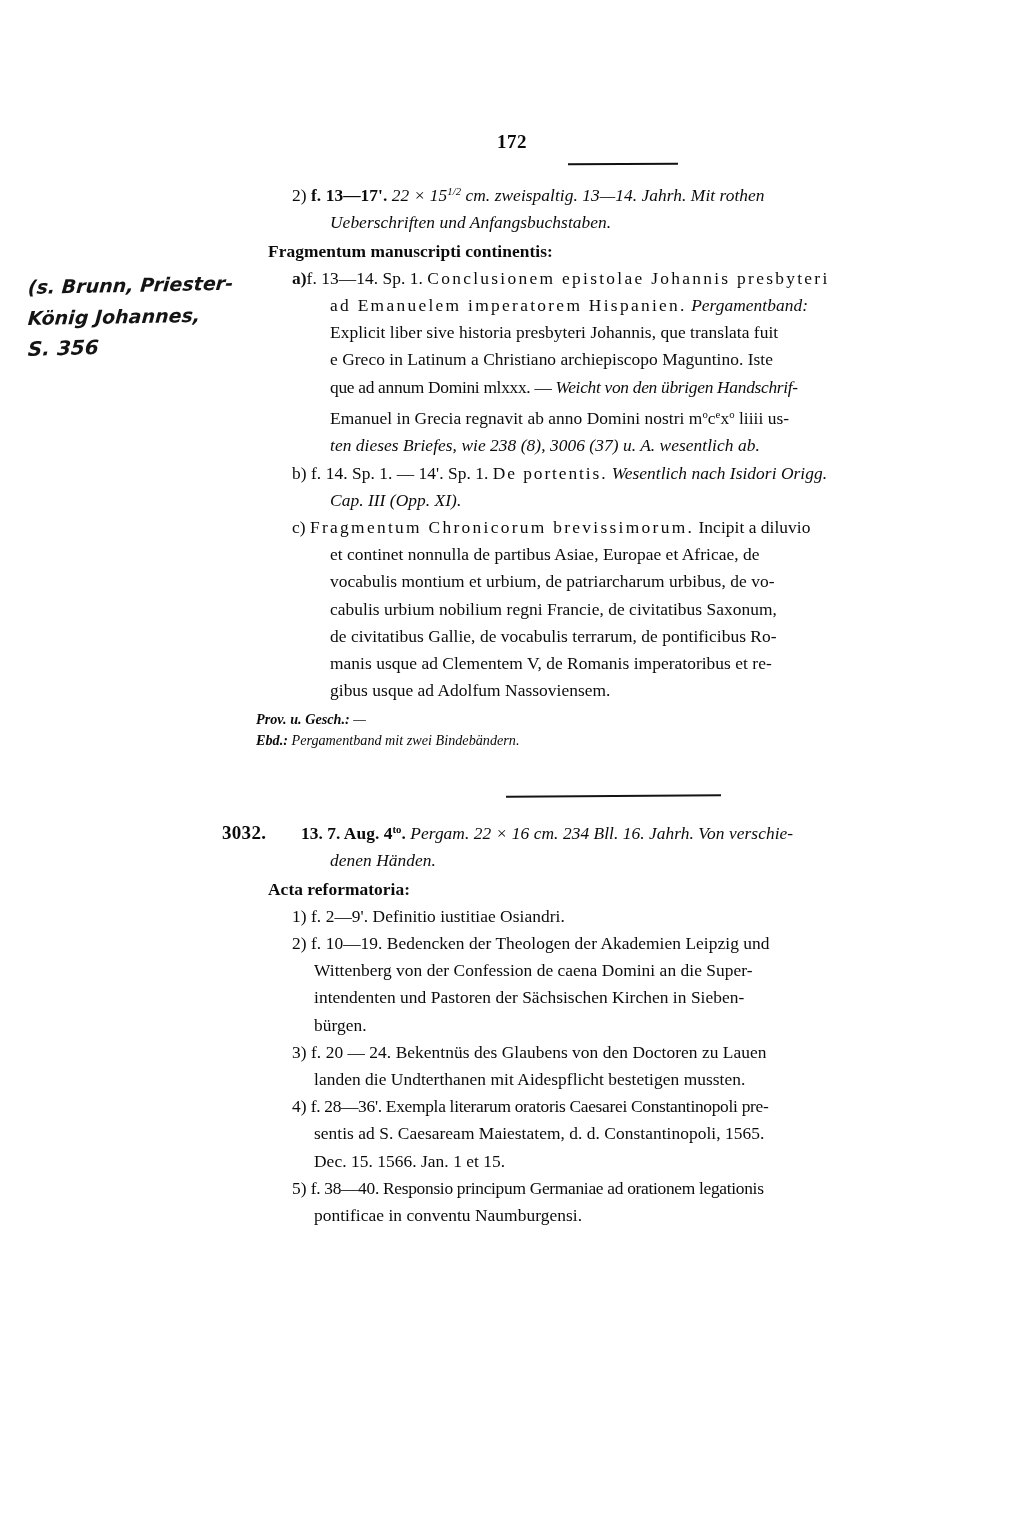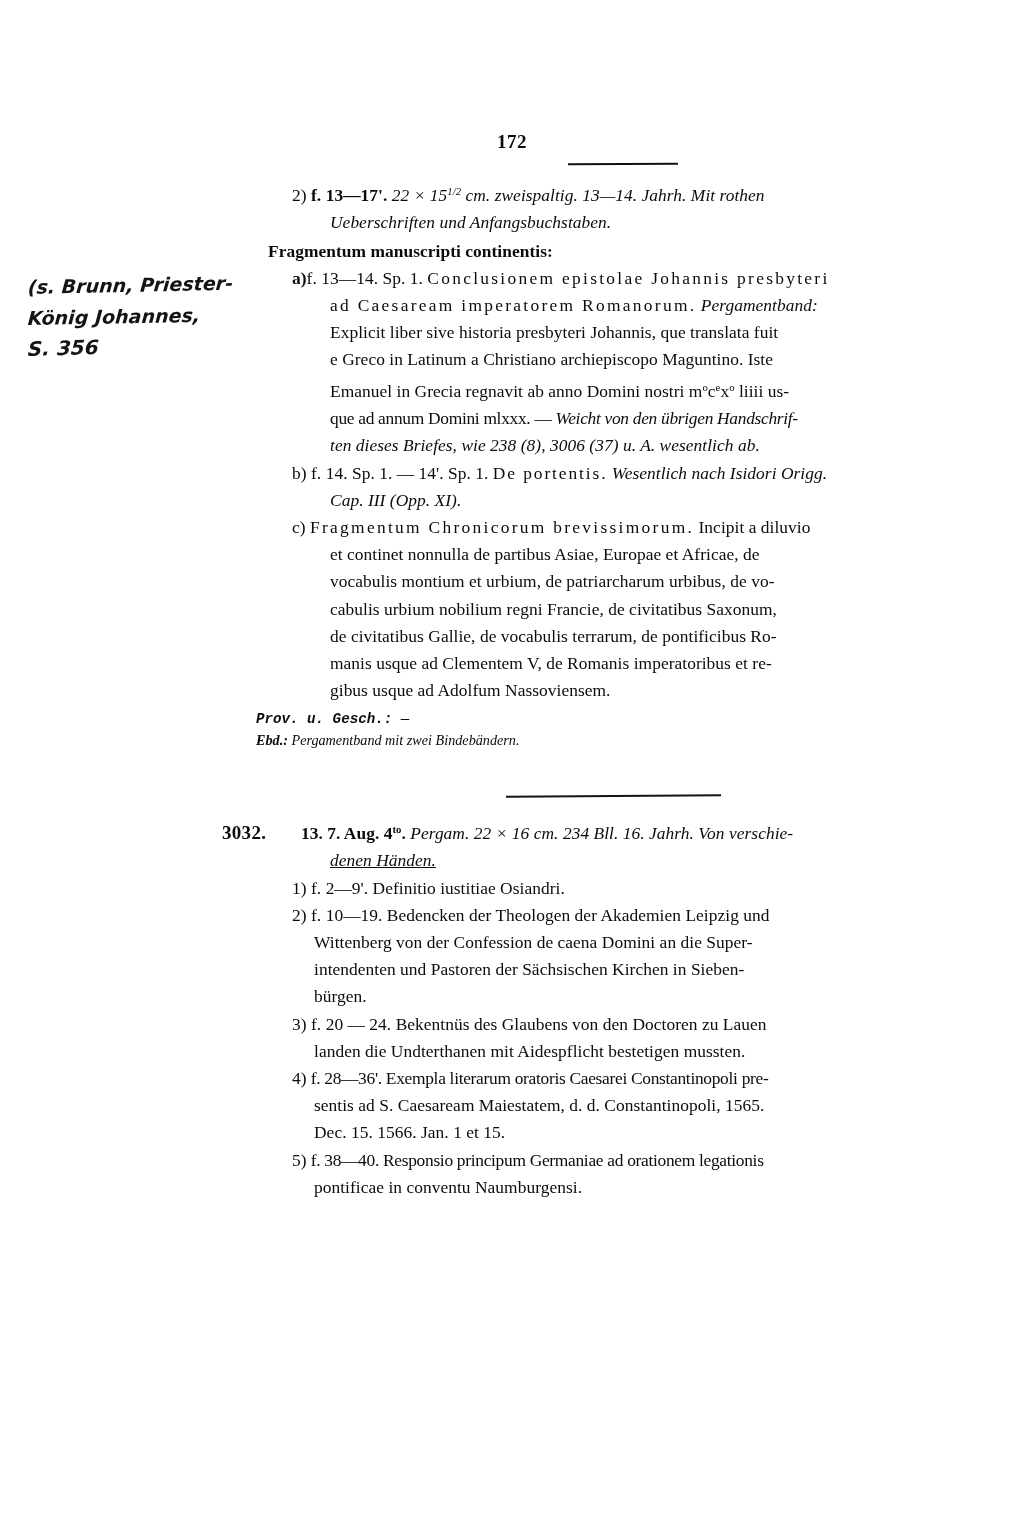--- a/index.html
+++ b/index.html
@@ -178,62 +178,63 @@
       <span class="body ln">&nbsp;<span class="b">f. 13—17'.</span><span class="i"> <span>22 × 15</span><span class="sup">1/2</span> <span>cm. zweispaltig. 13—14. Jahrh. Mit rothen</span></span></span>
     </div>
     <div class="ln ind-2 i">Ueberschriften und Anfangsbuchstaben.</div>
 
     <div class="ln b" style="margin-top:1px;">Fragmentum manuscripti continentis:</div>
 
     <div class="row ind-1">
       <span class="mark ln b">a)</span>
       <span class="body ln"><span>f. 13—14. Sp. 1.</span> <span class="sp">Conclusionem epistolae Johannis presbyteri</span></span>
     </div>
-    <div class="ln ind-2"><span class="sp">ad Caesaream imperatorem Romanorum.</span> <span class="i">Pergamentband:</span></div>
+    <div class="ln ind-2"><span class="sp">ad Emanuelem imperatorem Hispanien.</span> <span class="i">Pergamentband:</span></div>
     <div class="ln ind-2">Explicit liber sive historia presbyteri Johannis, que translata fuit</div>
     <div class="ln ind-2">e Greco in Latinum a Christiano archiepiscopo Maguntino. Iste</div>
+    <div class="ln ind-2 tight"><span>que ad annum Domini mlxxx. —</span><span class="i"> <span>Weicht von den übrigen Handschrif-</span></span></div>
     <div class="ln ind-2"><span>Emanuel in Grecia regnavit ab anno Domini nostri m</span><span class="sup">o</span><span>c</span><span class="sup">e</span><span>x</span><span class="sup">o</span><span> liiii us-</span></div>
-    <div class="ln ind-2 tight"><span>que ad annum Domini mlxxx. —</span><span class="i"> <span>Weicht von den übrigen Handschrif-</span></span></div>
     <div class="ln ind-2 i">ten dieses Briefes, wie 238 (8), 3006 (37) u. A. wesentlich ab.</div>
 
     <div class="row ind-1">
       <span class="mark ln">b)</span>
       <span class="body ln">&nbsp;<span>f. 14. Sp. 1. — 14'. Sp. 1.</span> <span class="sp2">De portentis.</span> <span class="i">Wesentlich nach Isidori Origg.</span></span>
     </div>
     <div class="ln ind-2 i">Cap. III (Opp. XI).</div>
 
     <div class="row ind-1">
       <span class="mark ln">c)</span>
       <span class="body ln">&nbsp;<span class="sp">Fragmentum Chronicorum brevissimorum.</span> <span>Incipit a diluvio</span></span>
     </div>
     <div class="ln ind-2">et continet nonnulla de partibus Asiae, Europae et Africae, de</div>
     <div class="ln ind-2">vocabulis montium et urbium, de patriarcharum urbibus, de vo-</div>
     <div class="ln ind-2">cabulis urbium nobilium regni Francie, de civitatibus Saxonum,</div>
     <div class="ln ind-2">de civitatibus Gallie, de vocabulis terrarum, de pontificibus Ro-</div>
     <div class="ln ind-2">manis usque ad Clementem V, de Romanis imperatoribus et re-</div>
     <div class="ln ind-2">gibus usque ad Adolfum Nassoviensem.</div>
 
-    <div class="prov" style="margin-top:5px;font-family:Liberation Mono, monospace;">
+    <div class="prov" style="margin-top:5px;">
       <span class="bi">Prov. u. Gesch.:</span>
       <span class="i">—</span>
     </div>
     <div class="prov">
       <span class="bi">Ebd.:</span>
       <span class="i">Pergamentband mit zwei Bindebändern.</span>
     </div>
   </div>
 
   <div class="sep"></div>
 
   <div class="recno">3032.</div>
 
   <div class="col2">
     <div class="ln hdr-pad"><span class="b"><span>13. 7. Aug. 4</span><span class="sup">to</span><span>.</span></span> <span class="i">Pergam. 22 × 16 cm. 234 Bll. 16. Jahrh. Von verschie-</span></div>
-    <div class="ln i" style="padding-left:62px;text-decoration:underline;">denen Händen.</div>
-
+    <div class="ln i" style="padding-left:62px;">denen Händen.</div>
+
+    <div class="ln b" style="margin-top:1px;">Acta reformatoria:</div>
 
     <div class="row ind-1">
       <span class="mark ln">1)</span>
       <span class="body ln">&nbsp;<span>f. 2—9'. Definitio iustitiae Osiandri.</span></span>
     </div>
 
     <div class="row ind-1">
       <span class="mark ln">2)</span>
       <span class="body ln">&nbsp;<span>f. 10—19. Bedencken der Theologen der Akademien Leipzig und</span></span>
     </div>

